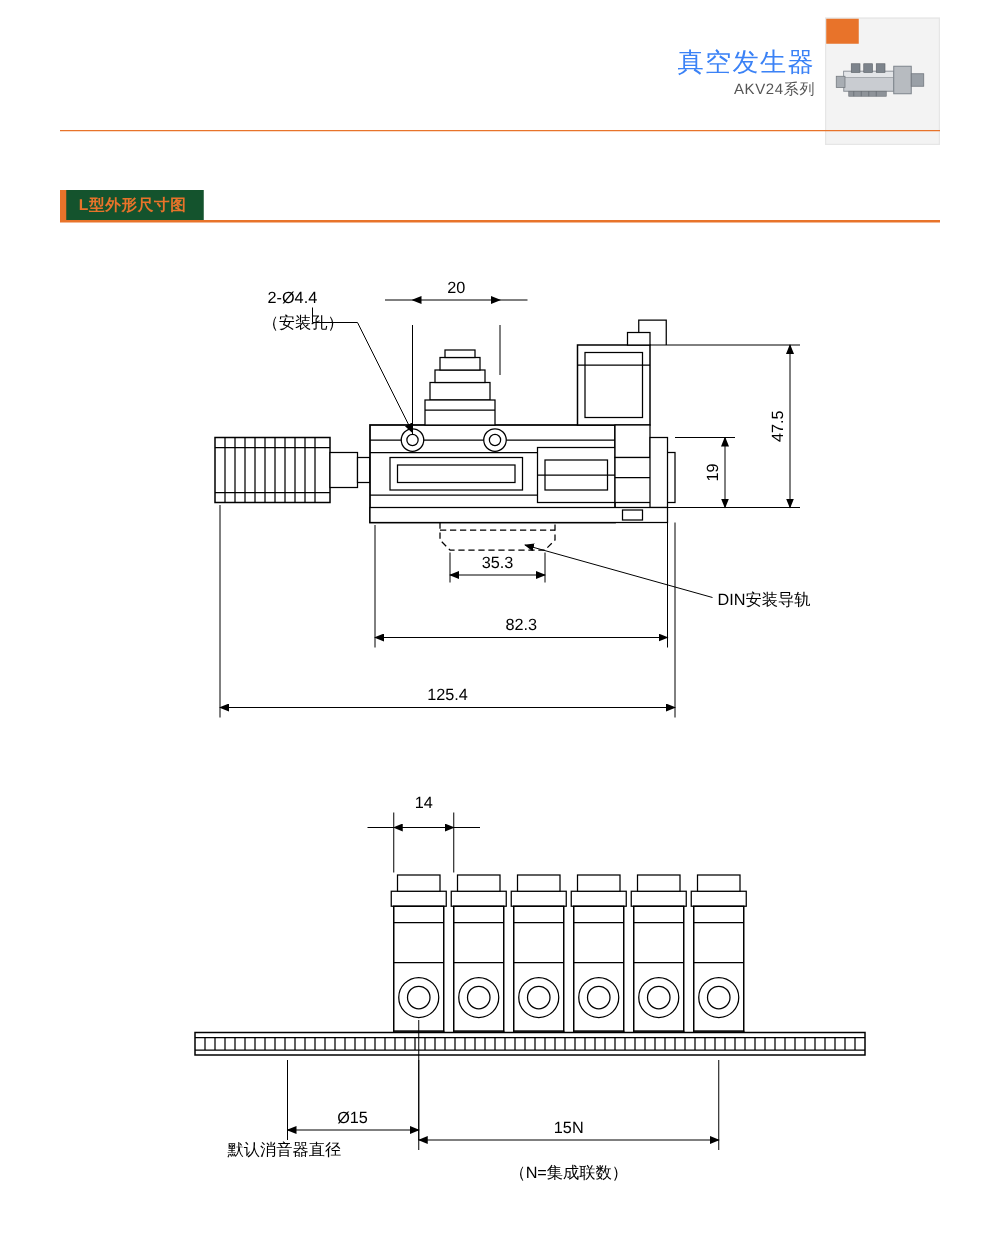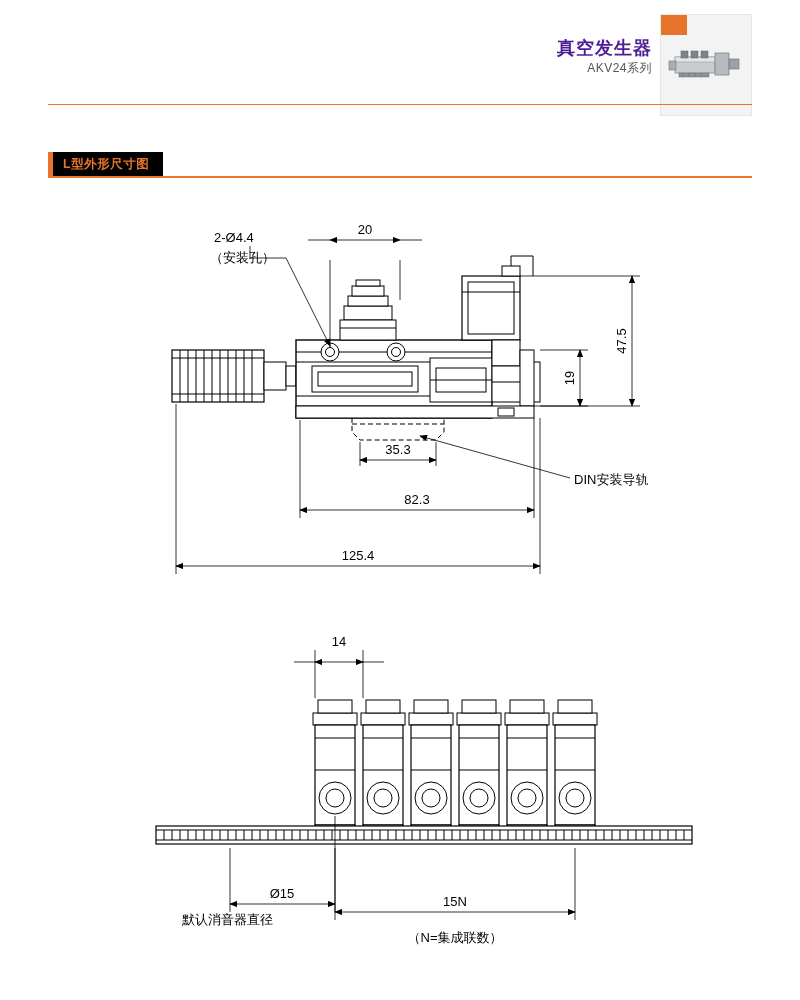--- a/index.html
+++ b/index.html
@@ -31,23 +31,23 @@
     height: 1px;
     background: #e8732a;
   }
   .header-titles {
     position: absolute;
     right: 148px;
     top: 38px;
     text-align: right;
   }
   .header-title-cn {
-    font-size: 18px;
-    font-weight: bold;
-    color: #4c1d95;
+    font-size: 21px;
+    font-weight: normal;
+    color: #3b82f6;
     letter-spacing: 1px;
     line-height: 1.2;
     white-space: nowrap;
   }
   .header-title-series {
     font-size: 12px;
     color: #555;
     letter-spacing: .5px;
     white-space: nowrap;
   }
@@ -82,21 +82,21 @@
     left: 48px;
     top: 152px;
     width: 704px;
     height: 24px;
     border-bottom: 2px solid #e8732a;
   }
   .section-bar .tab {
     position: absolute;
     left: 0; top: 0;
     height: 24px;
-    background: #000000;
+    background: #14532d;
     border-left: 5px solid #e8732a;
     display: flex;
     align-items: center;
     padding: 0 14px 0 10px;
     box-sizing: border-box;
   }
   .section-bar .tab-label {
     font-size: 12.5px;
     font-weight: bold;
     color: #e8732a;

